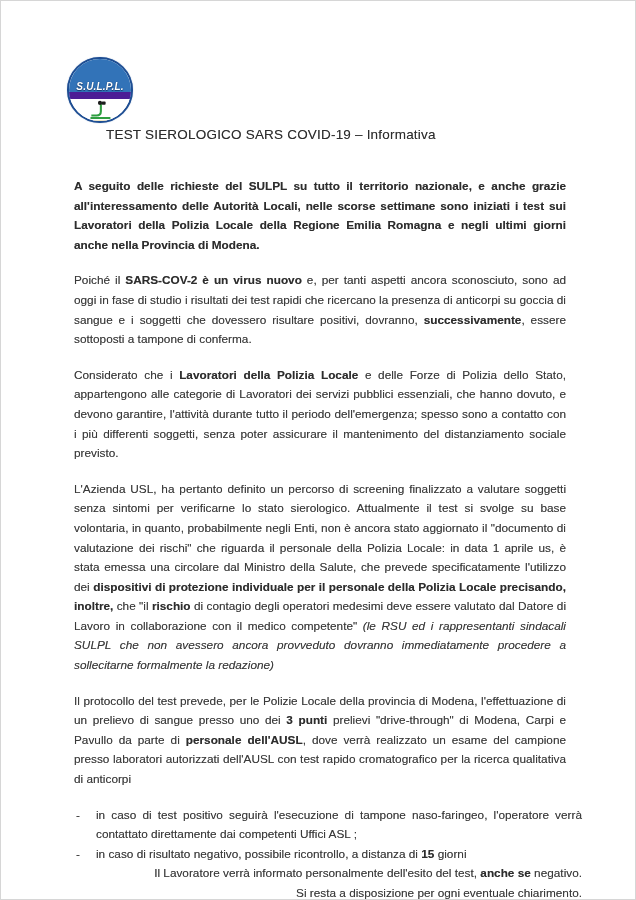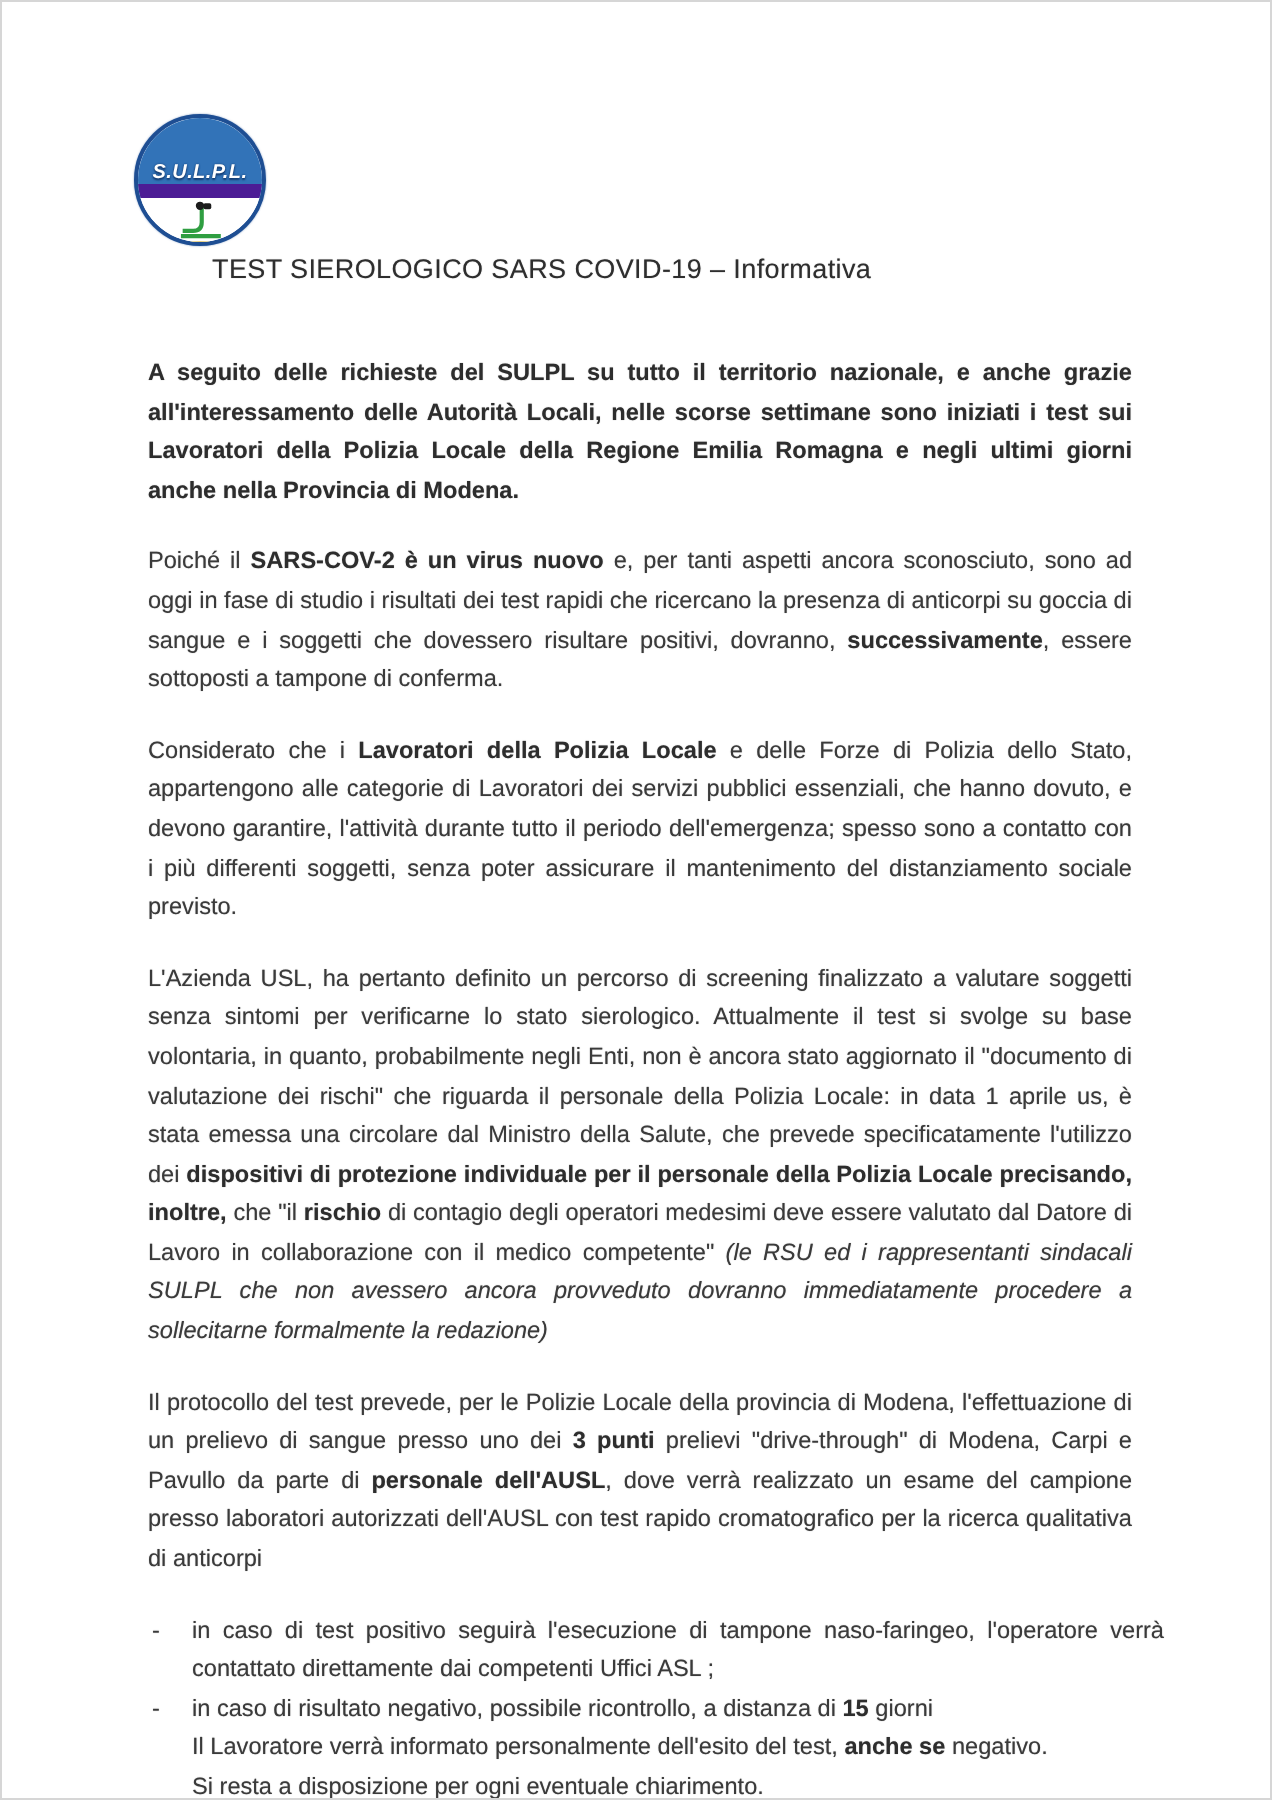--- a/index.html
+++ b/index.html
@@ -50,21 +50,21 @@
     font-size:11.8px;line-height:19.6px;
     text-shadow:0 0 .5px rgba(58,58,58,.5);
   }
   .para{margin:16px;text-align:justify;}
   .b{font-weight:700;color:#2d2d2d;}
   .i{font-style:italic;}
   .bullet{display:flex;margin-left:18px;}
   .bullet .marker{width:20px;flex:0 0 20px;}
   .bullet .btext{flex:1;text-align:justify;}
   .closing-block{margin-left:38px;}
-  .closing-line{margin:0;text-align:left;}
+  .closing-line{margin:0;text-align:right;}
   
   .signature{margin-top:24px;margin-left:33px;}
   .sig-row{display:flex;align-items:baseline;}
   .sig-name{display:inline-block;width:132px;}
   .sig-email{
     color:#3f7fae;text-decoration:underline;cursor:pointer;
     text-shadow:0 0 .5px rgba(63,127,174,.5);
   }
   .sig-date{margin-top:2px;}
 </style>

